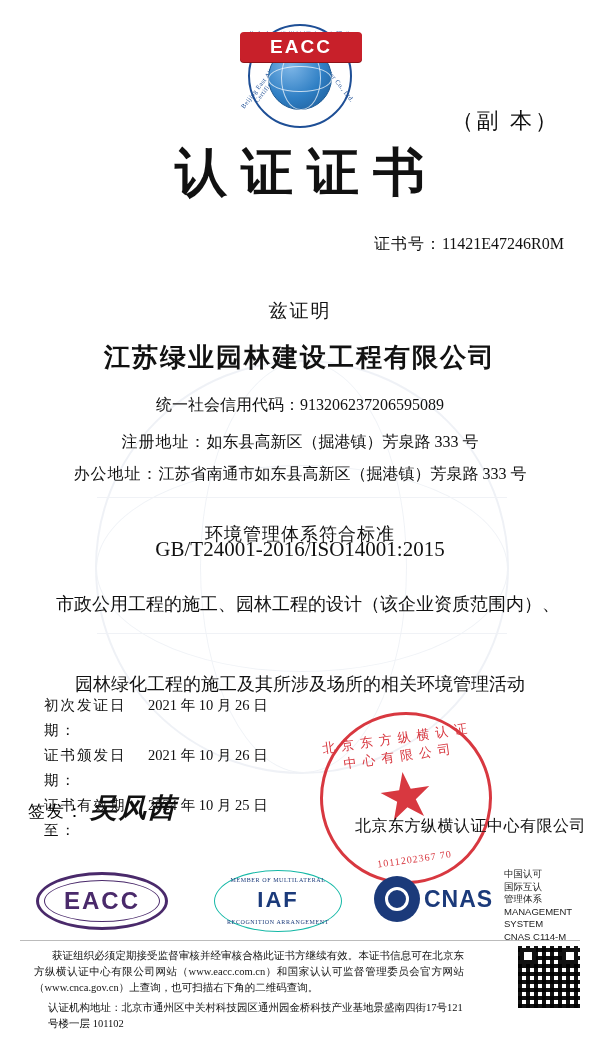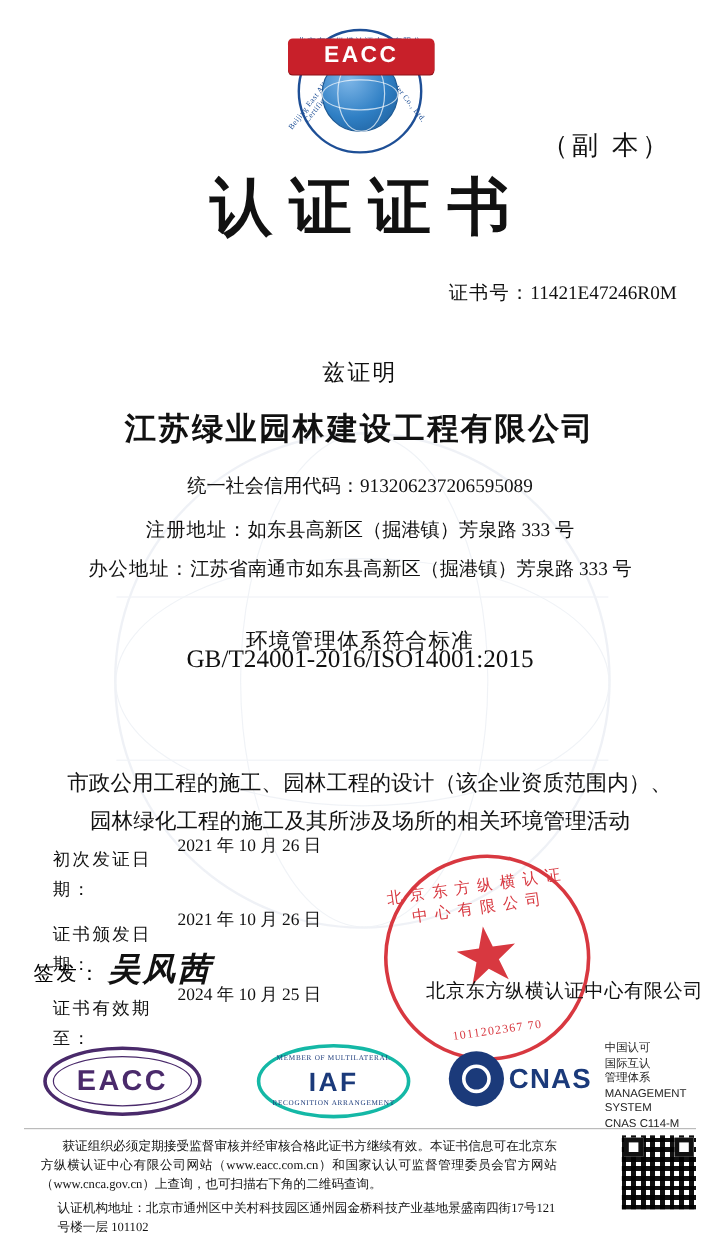--- a/index.html
+++ b/index.html
@@ -245,37 +245,36 @@
     letter-spacing: 1px;
     color: #111;
   }
   .scope-line {
     position: absolute;
     left: 0; right: 0;
     text-align: center;
     font-size: 18px;
     color: #111;
   }
-  .scope-1 { top: 640px; padding-left: 16px; }
+  .scope-1 { top: 592px; padding-left: 16px; }
   .scope-2 { top: 672px; }
 
   
   .dates {
     position: absolute;
     left: 44px;
     top: 693px;
     font-size: 14.5px;
     color: #111;
     line-height: 25px;
   }
   .dates .row { display: flex; }
   .dates .k {
     width: 104px;
     letter-spacing: 2px;
-    margin-top: 12px;
   }
   .dates .v { }
 
   
   .sign-label {
     position: absolute;
     left: 28px;
     top: 800px;
     font-size: 17px;
     letter-spacing: 2px;
@@ -380,21 +379,21 @@
     left: 5px; top: 5px; right: 5px; bottom: 5px;
     border: 1.5px solid #4a2a6b;
     border-radius: 50%;
   }
   .logo-iaf {
     position: absolute;
     left: 178px;
     top: -2px;
     width: 128px;
     height: 62px;
-    border: 3px solid #14b8a6;
+    border: 1px solid #14b8a6;
     border-radius: 50%;
     box-sizing: border-box;
     color: #1b3a7a;
     text-align: center;
   }
   .logo-iaf .iaf-main {
     font-family: "Liberation Sans", sans-serif;
     font-weight: bold;
     font-size: 22px;
     letter-spacing: 2px;

